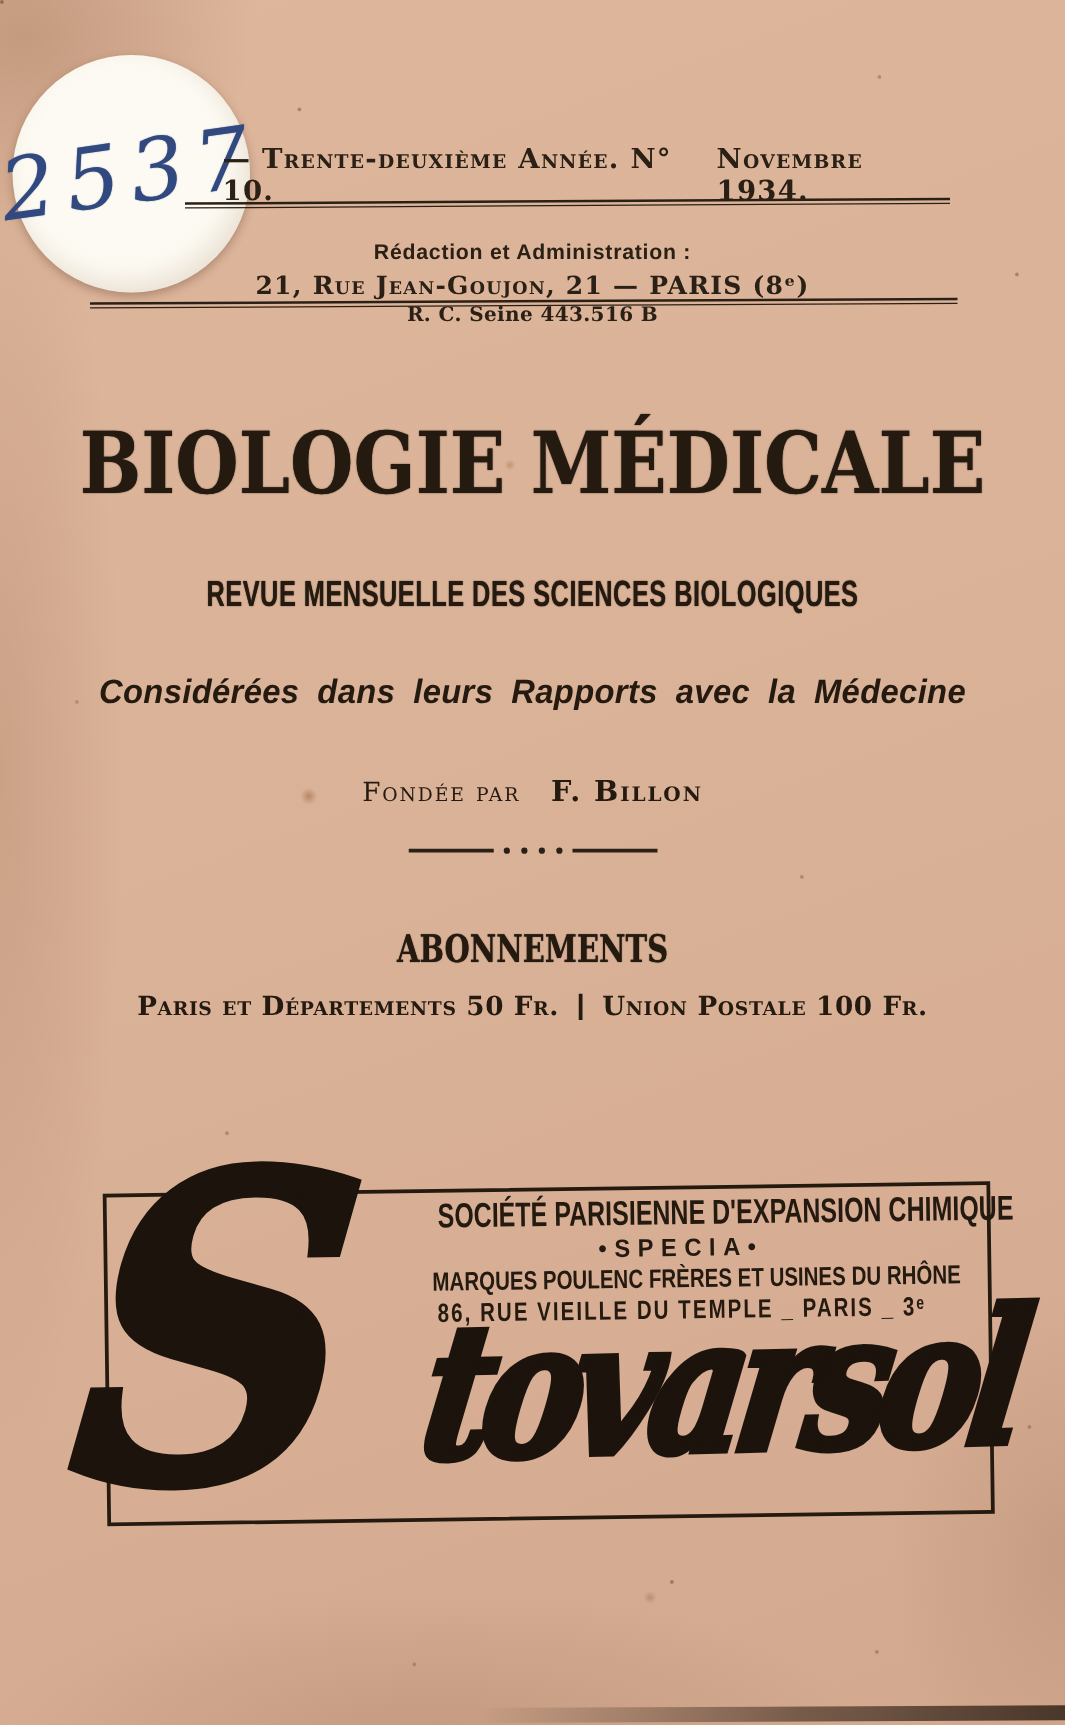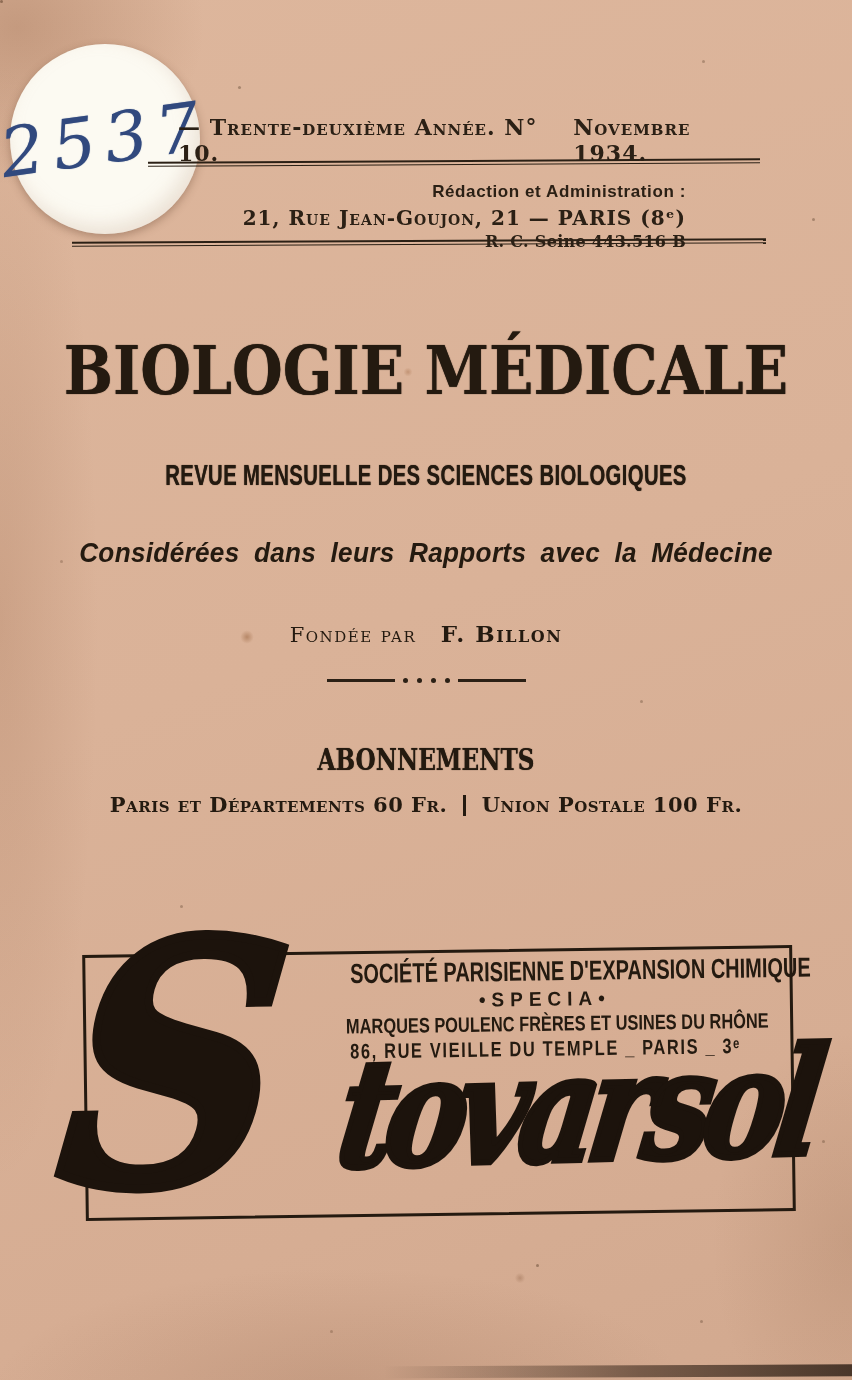--- a/index.html
+++ b/index.html
@@ -43,21 +43,21 @@
     color:#31497e;letter-spacing:9px;transform:rotate(-8deg);
     text-shadow:0 0 1px rgba(49,73,126,.6);}
 
   
   .header-line{position:absolute;top:114px;left:178px;width:588px;display:flex;
     justify-content:space-between;align-items:baseline;
     font-variant:small-caps;font-weight:bold;font-size:22px;letter-spacing:1px;color:#2b2015;}
   .rule{position:absolute;height:2px;border-top:2.5px solid #2b2015;border-bottom:1.5px solid #2b2015;}
   .rule-1{top:160px;left:148px;width:612px;transform:rotate(-.35deg);}
   .rule-2{top:240px;left:72px;width:694px;transform:rotate(-.3deg);}
-  .admin{position:absolute;top:182px;left:166px;width:520px;text-align:right;color:#2b2015;}
+  .admin{position:absolute;top:192px;left:166px;width:520px;text-align:center;color:#2b2015;}
   .admin-line1{font-family:"Liberation Sans",sans-serif;font-weight:bold;font-size:17px;letter-spacing:.6px;}
   .admin-line2{font-variant:small-caps;font-weight:bold;font-size:20px;letter-spacing:1px;margin-top:4px;}
   .admin-line3{font-size:16px;font-weight:bold;margin-top:2px;letter-spacing:.3px;}
 
   
   .title{position:absolute;top:334px;left:0;width:100%;text-align:center;
     font-family:"DejaVu Serif",serif;font-weight:bold;font-size:62px;letter-spacing:0px;
     color:#241a10;transform:scale(.94,1.1);text-shadow:0 0 1px #241a10;}
   .subtitle{position:absolute;top:460px;left:0;width:100%;text-align:center;
     font-family:"Liberation Sans",sans-serif;font-weight:bold;font-size:26px;letter-spacing:.5px;
@@ -142,21 +142,21 @@
     <span class="dot"></span>
     <span class="dot"></span>
     <span class="dot"></span>
     <span class="dot"></span>
     <span class="bar"></span>
   </div>
 
   <div class="abonnements">ABONNEMENTS</div>
 
   <div class="subs-line">
-    <span>Paris et Départements 60 Fr.</span><span class="subs-sep"></span><span>Union Postale 100 Fr.</span>
+    <span>Paris et Départements 50 Fr.</span><span class="subs-sep"></span><span>Union Postale 100 Fr.</span>
   </div>
 
   <div class="ad-box">
     <div class="ad-text">
       <div class="ad-company">SOCIÉTÉ PARISIENNE D'EXPANSION CHIMIQUE</div>
       <div class="ad-specia">•SPECIA•</div>
       <div class="ad-line2">MARQUES POULENC FRÈRES ET USINES DU RHÔNE</div>
       <div class="ad-address">86, RUE VIEILLE DU TEMPLE _ PARIS _ 3ᵉ</div>
     </div>
     <div class="stov-s">S</div>

